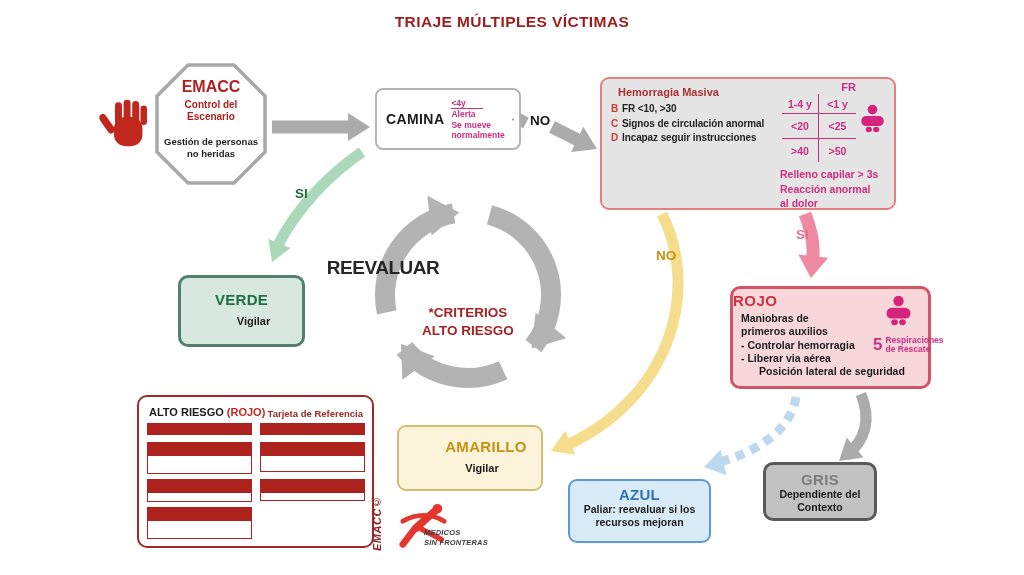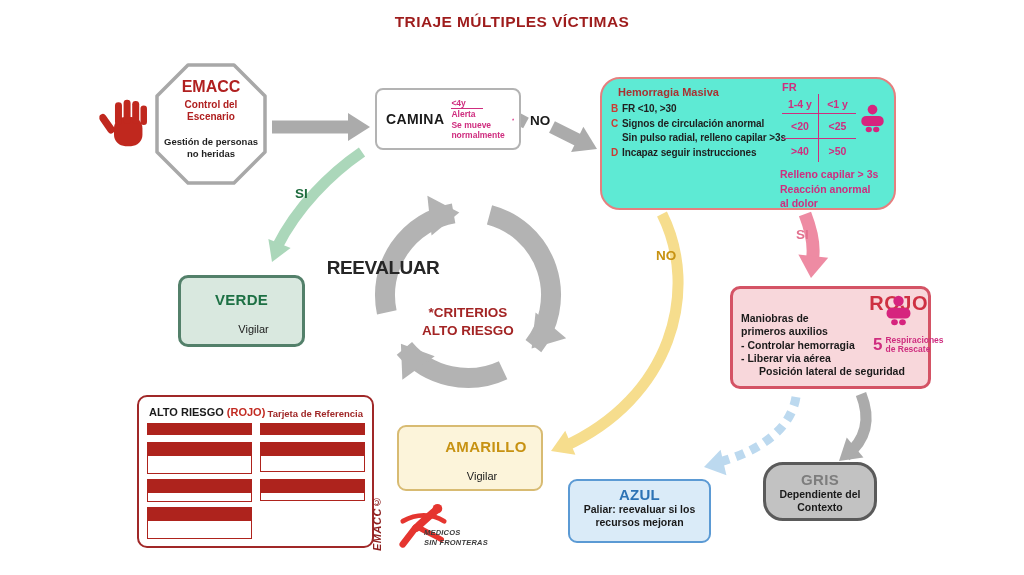--- a/index.html
+++ b/index.html
@@ -20,60 +20,60 @@
   
   #camina{left:375px;top:88px;width:146px;height:62px;background:#fff;border:2px solid #b3b3b3;
     border-radius:8px;box-sizing:border-box;display:flex;align-items:center;padding:0 5px 0 9px;gap:7px;}
   #camina .lbl{font-size:14px;font-weight:bold;color:#1a1a1a;letter-spacing:.4px;}
   #camina .mg{font-size:8.5px;font-weight:bold;color:#cf2d7f;line-height:10.5px;flex:1;}
   #camina .age{display:inline-block;border-bottom:1.6px solid #cf2d7f;min-width:32px;}
 
   .conn-label{font-size:13.5px;font-weight:bold;}
 
   
-  #hem{left:600px;top:77px;width:296px;height:133px;background:#5eead4;border:2px solid #e57f7f;
-    border-radius:20px;box-sizing:border-box;}
+  #hem{left:600px;top:77px;width:296px;height:133px;background:#e5e5e5;border:2px solid #e57f7f;
+    border-radius:9px;box-sizing:border-box;}
   #hem .ht{left:16px;top:7px;font-size:11px;font-weight:bold;color:#a83232;}
   #hem .list{left:9px;top:23px;}
   .hem-item{font-size:10px;font-weight:bold;line-height:14.6px;white-space:nowrap;letter-spacing:-.1px;}
   .hem-letter{display:inline-block;width:11px;color:#cc3b33;}
   .hem-text{color:#1f1f1f;}
-  #hem .fr-header{left:180px;top:2px;width:74px;text-align:left;font-size:11px;font-weight:bold;color:#cf2d7f;}
+  #hem .fr-header{left:180px;top:2px;width:74px;text-align:right;font-size:11px;font-weight:bold;color:#cf2d7f;}
   #hem .fr-grid{left:180px;top:15px;display:grid;grid-template-columns:37px 37px;}
   .fr-cell{display:flex;align-items:center;justify-content:center;font-size:10.5px;font-weight:bold;color:#cf2d7f;}
   .fr-cell.c1{border-right:1.6px solid #cf2d7f;}
   .fr-cell.r1{height:19px;border-bottom:1.6px solid #cf2d7f;}
   .fr-cell.r2{height:24px;border-bottom:1.6px solid #cf2d7f;}
   .fr-cell.r3{height:23px;}
   #hem .notes{left:178px;top:88px;font-size:10.5px;font-weight:bold;color:#cf2d7f;line-height:14.5px;}
   #hem .baby{left:258px;top:25px;}
 
   
   #reevaluar{left:312px;top:257px;width:142px;text-align:center;font-size:19px;font-weight:bold;color:#262626;letter-spacing:-.5px;}
   #estabilizar{left:490px;top:257px;width:138px;text-align:center;font-size:19px;font-weight:bold;color:#262626;letter-spacing:-.5px;}
   #criterios{left:403px;top:304px;width:130px;text-align:center;font-size:13.5px;font-weight:bold;color:#a32424;line-height:18px;}
 
   
   .colorbox{box-sizing:border-box;text-align:center;}
   #verde{left:178px;top:275px;width:127px;height:72px;background:#d9e8df;border:3px solid #53806a;border-radius:10px;padding-top:13px;}
   #verde .t{font-size:15px;font-weight:bold;color:#1d7044;letter-spacing:.3px;text-align:center;}
-  .sub{font-size:11px;font-weight:normal;color:#1a1a1a;margin-top:15px;padding-left:24px;}
+  .sub{font-size:11px;font-weight:bold;color:#1a1a1a;margin-top:7px;padding-left:24px;}
   #amarillo{left:397px;top:425px;width:146px;height:66px;background:#fcf4da;border:2.5px solid #d8bb72;border-radius:9px;padding-top:11px;}
   #amarillo .t{font-size:15px;font-weight:bold;color:#c79212;letter-spacing:.3px;margin-left:32px;}
   #azul{left:568px;top:479px;width:143px;height:64px;background:#daebf8;border:2.5px solid #5b9ad4;border-radius:9px;padding-top:5px;}
   #azul .t{font-size:15px;font-weight:bold;color:#2d73b5;letter-spacing:.3px;}
   #azul .l{font-size:10.5px;font-weight:bold;color:#1a1a1a;line-height:13px;}
   #azul .l:first-of-type{margin-top:4px;}
-  #gris{left:763px;top:462px;width:114px;height:59px;background:#c2c2c2;border:3px solid #5a5a5a;border-radius:20px;padding-top:6px;}
+  #gris{left:763px;top:462px;width:114px;height:59px;background:#c2c2c2;border:3px solid #5a5a5a;border-radius:10px;padding-top:6px;}
   #gris .t{font-size:15px;font-weight:bold;color:#7d7d7d;letter-spacing:.3px;}
   #gris .l{font-size:10.5px;font-weight:bold;color:#1a1a1a;line-height:13px;}
 
   
   #rojo{left:730px;top:286px;width:201px;height:103px;background:#f8d7db;border:3px solid #d45365;border-radius:10px;box-sizing:border-box;}
-  #rojo .t{left:0;right:0;top:3px;text-align:right;font-size:20px;font-weight:bold;color:#ce3142;letter-spacing:.5px;}
+  #rojo .t{left:0;right:0;top:3px;text-align:left;font-size:15px;font-weight:bold;color:#ce3142;letter-spacing:.5px;}
   #rojo .lines{left:8px;top:23px;font-size:10.5px;font-weight:bold;color:#1a1a1a;line-height:13.4px;white-space:nowrap;}
   #rojo .foot{left:8px;top:76px;font-size:10.5px;font-weight:bold;color:#1a1a1a;white-space:nowrap;padding-left:18px;}
   #rojo .baby{left:152px;top:6px;}
   #rojo .rescue{left:140px;top:46px;display:flex;align-items:center;gap:3px;}
   #rojo .num{font-size:17px;font-weight:bold;color:#cf2d7f;}
   #rojo .rl{font-size:8.5px;font-weight:bold;color:#cf2d7f;line-height:9.5px;}
 
   
   #card{left:137px;top:395px;width:237px;height:153px;background:#fff;border:2.5px solid #a02828;border-radius:10px;box-sizing:border-box;}
   #card .h1{left:10px;top:9px;font-size:11px;font-weight:bold;color:#1a1a1a;}
@@ -188,21 +188,20 @@
   <div class="abs conn-label" style="left:530px;top:113px;color:#1a1a1a;">NO</div>
   <div class="abs conn-label" style="left:295px;top:186px;color:#1d6b3d;">SI</div>
   <div class="abs conn-label" style="left:656px;top:248px;color:#c79212;">NO</div>
   <div class="abs conn-label" style="left:796px;top:227px;color:#e2718f;">SI</div>
 
   <div id="hem" class="abs">
     <div class="abs ht">Hemorragia Masiva</div>
     <div class="abs list">
       <div class="hem-item"><span class="hem-letter">B</span><span class="hem-text">FR &lt;10, &gt;30</span></div>
       <div class="hem-item"><span class="hem-letter">C</span><span class="hem-text">Signos de circulación anormal</span></div>
-      <div class="hem-item"><span class="hem-letter"></span><span class="hem-text">Sin pulso radial, relleno capilar &gt;3s</span></div>
       <div class="hem-item"><span class="hem-letter">D</span><span class="hem-text">Incapaz seguir instrucciones</span></div>
     </div>
     <div class="abs fr-header">FR</div>
     <div class="abs fr-grid">
       <div class="fr-cell c1 r1">1-4 y</div>
       <div class="fr-cell c2 r1">&lt;1 y</div>
       <div class="fr-cell c1 r2">&lt;20</div>
       <div class="fr-cell c2 r2">&lt;25</div>
       <div class="fr-cell c1 r3">&gt;40</div>
       <div class="fr-cell c2 r3">&gt;50</div>

